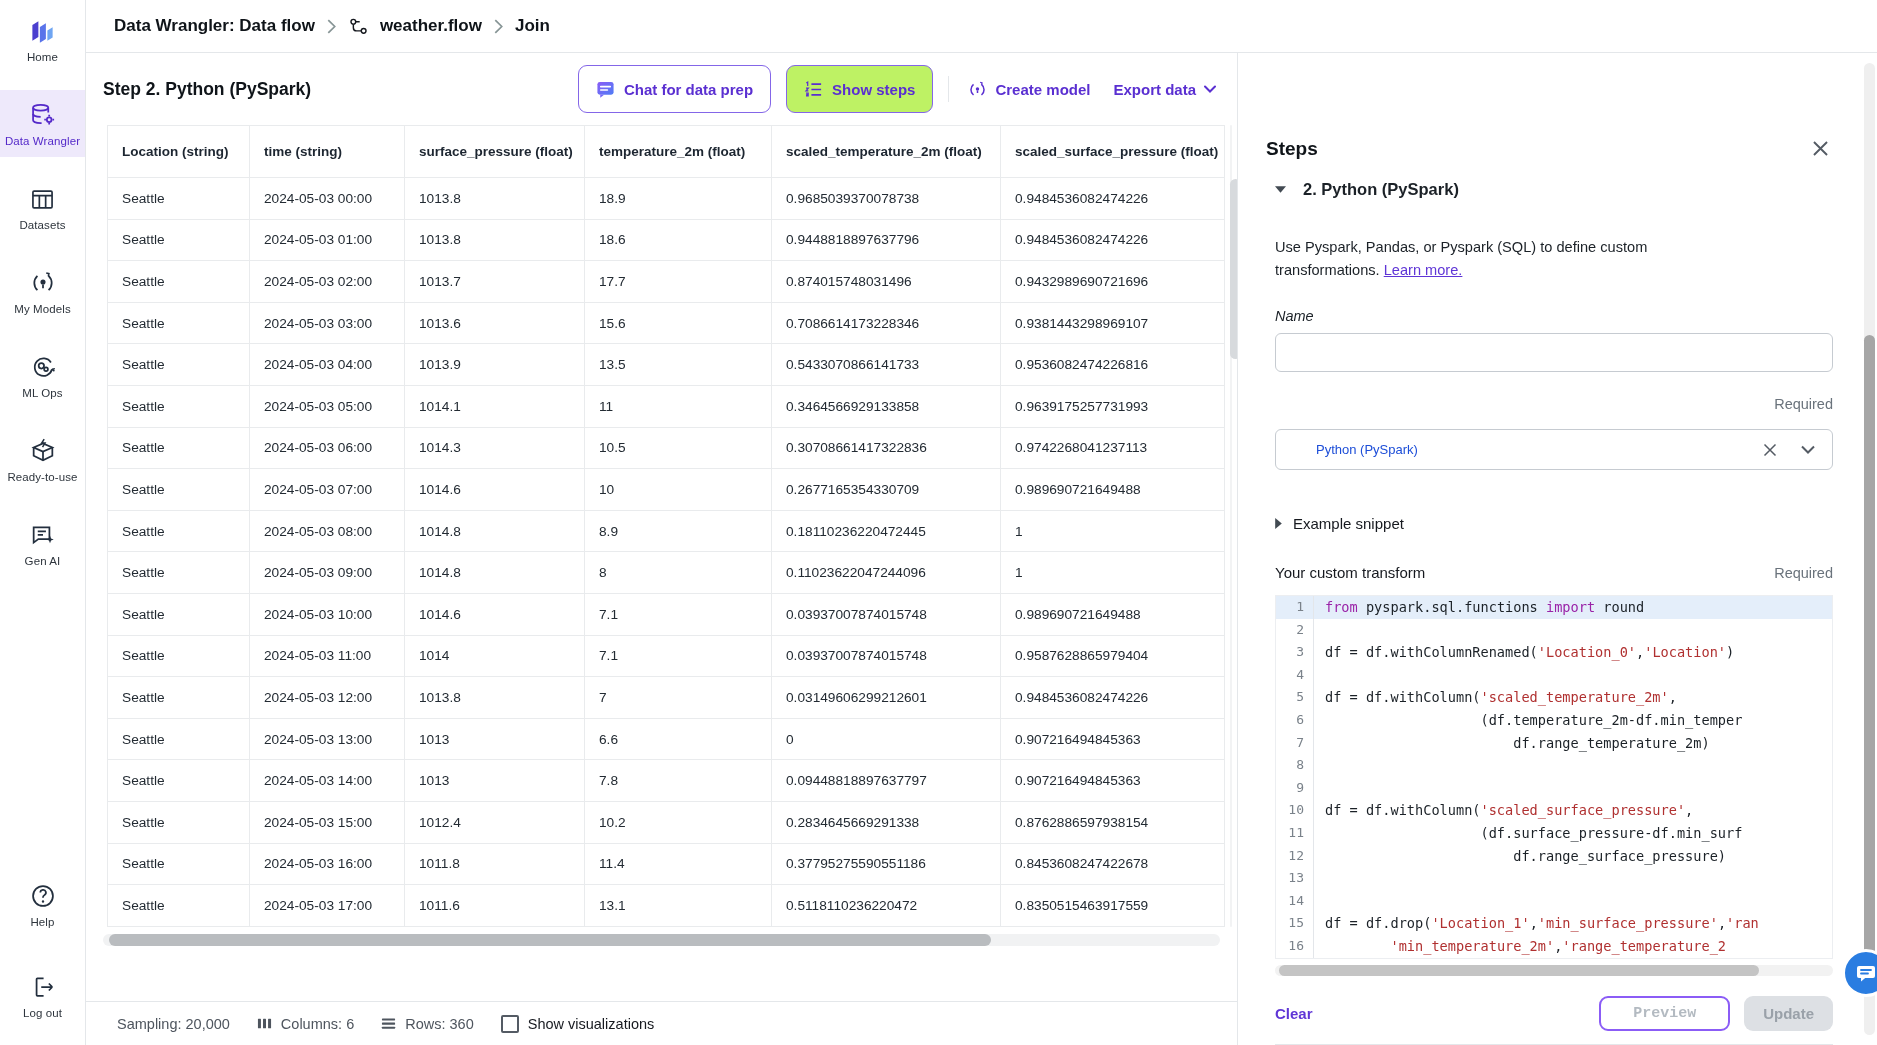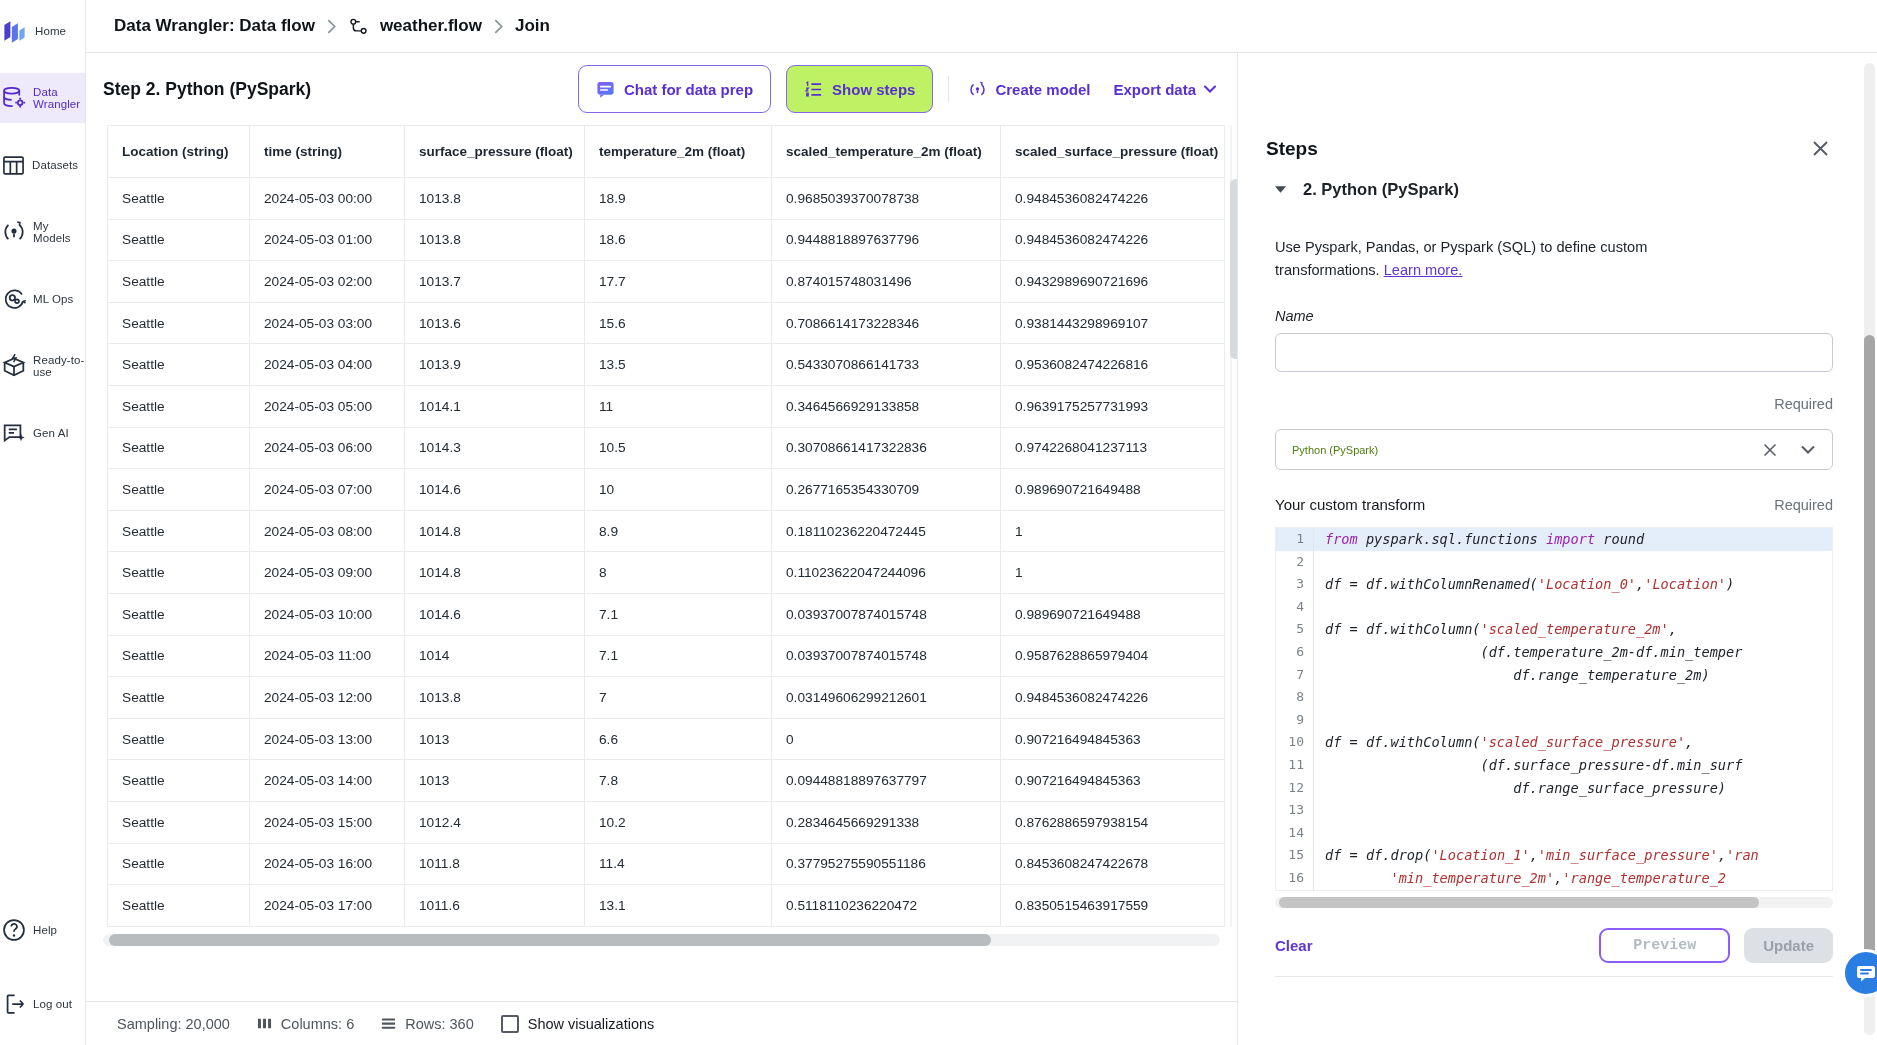--- a/index.html
+++ b/index.html
@@ -9,21 +9,21 @@
     --accent:#5a2fd1; --link:#5f35d6; --code-string:#b03030; --code-kw:#9a23a8;
     --line-hl:#e4eefa; --fab:#2a7de1; --border:#e4e7ea; --rowline:#e9ebed;
   }
   .app{ display:flex; width:1877px; height:1045px; }
 
   
   .sidebar{ width:86px; border-right:1px solid var(--border); display:flex;
     flex-direction:column; align-items:center; background:#fff; flex-shrink:0; }
   .side-top{ width:100%; display:flex; flex-direction:column; gap:17px; padding-top:6px; }
   .side-bottom{ width:100%; margin-top:auto; display:flex; flex-direction:column; gap:24px; padding-bottom:16px;align-items:center; }
-  .side-item{ width:100%; display:flex; flex-direction:row; align-items:center; gap:5px;
+  .side-item{ width:100%; display:flex; flex-direction:column; align-items:center; gap:5px;
     padding:10px 0; color:#232f3e; cursor:pointer; }
   .side-item .lbl{ font-size:11.5px; color:#2e353d; letter-spacing:.1px; }
   .side-item.selected{ background:#eee9fb; color:#5429c9; }
   .side-item.selected .lbl{ color:#5429c9; }
   .s-icon{ display:flex; align-items:center; justify-content:center; height:30px; }
 
   
   .main-col{ flex:1; display:flex; flex-direction:column; min-width:0; }
   .topbar{ height:53px; flex-shrink:0; border-bottom:1px solid var(--border);
     display:flex; align-items:center; padding-left:28px; gap:11px; }
@@ -84,32 +84,32 @@
   .step-toggle{ margin-top:14px; display:flex; align-items:center; gap:17px; cursor:pointer; }
   .step-toggle .stl{ font-size:16.5px; font-weight:700; color:#1b2127; }
   .desc{ margin-top:32px; font-size:14.6px; line-height:23px; color:#1b2127; max-width:432px; }
   .desc a{ color:var(--link); text-decoration:underline; }
   .fld-label{ margin-top:26px; font-size:14.5px; color:#1b2127;font-style:italic; }
   .txt-input{ margin-top:9px; width:100%; height:39px; border:1px solid #c6cbd1; border-radius:6px;
     font-size:15px; padding:0 12px; font-family:inherit; color:#16191f; }
   .required-row{ margin-top:24px; text-align:right; font-size:14.5px; color:#6a737c; }
   .select{ margin-top:17px; height:41px; border:1px solid #c6cbd1; border-radius:6px;
     display:flex; align-items:center; padding:0 16px; gap:22px; cursor:pointer; }
-  .select .val{ font-size:11px; color:#4d7c0f; flex:1; }
+  .select .val{ font-size:13px; color:#1d4ed8; flex:1;margin-left:24px; }
   .example{ margin-top:38px; display:flex; align-items:center; gap:11px; font-size:15px; color:#16191f; cursor:pointer; }
   .custom-row{ margin-top:26px; display:flex; align-items:center; justify-content:space-between; }
   .custom-row .cl{ font-size:15px; color:#16191f; }
   .custom-row .rq{ font-size:14.5px; color:#6a737c; }
 
   .code-editor{ margin-top:14px; border:1px solid #eceef1; font-family:"DejaVu Sans Mono",monospace; }
   .code-row{ display:flex; height:22.6px; line-height:22.6px; font-size:13.6px; }
   .code-row.hl-line{ background:var(--line-hl); }
   .code-row .ln{ width:38px; flex-shrink:0; text-align:right; padding-right:9px;
     color:#7a828a; border-right:1px solid #e3e6ea; font-size:13px; }
-  .code-row .lc{ padding-left:11px; white-space:pre; color:#1b2127;font-style:italic; }
+  .code-row .lc{ padding-left:11px; white-space:pre; color:#1b2127; }
   .tok-str{ color:var(--code-string); }
   .tok-kw{ color:var(--code-kw); }
   .code-hscroll{ margin-top:6px; height:11px; background:#f2f2f2; border-radius:6px; position:relative; }
   .code-hscroll .thumb{ position:absolute; left:4px; top:0; height:11px; width:86%;
     background:#c4c4c4; border-radius:6px; }
 
   .panel-footer{ margin-top:20px; display:flex; align-items:center; justify-content:space-between;
     padding-bottom:13px; border-bottom:1px solid var(--border); }
   .clear-link{ font-size:15px; font-weight:700; color:var(--link); background:none; border:none;
     cursor:pointer; font-family:inherit; }
@@ -547,20 +547,28 @@
                   <path d="M2.5 2.5l11 11M13.5 2.5l-11 11" stroke="#545b64" stroke-width="1.5"></path>
                 </svg>
             </span>
             <span class="s-icon">
               <svg width="16" height="10" viewBox="0 0 16 10">
                   <path d="M2 1.5l6 6 6-6" stroke="#545b64" stroke-width="2" fill="none"></path>
                 </svg>
             </span>
           </div>
 
+          <div class="example">
+            <span class="s-icon">
+              <svg width="7" height="11" viewBox="0 0 6 10">
+                  <path d="M0 0l6 5-6 5z" fill="#424a52"></path>
+                </svg>
+            </span>
+            <span>Example snippet</span>
+          </div>
 
           <div class="custom-row">
             <span class="cl">Your custom transform</span>
             <span class="rq">Required</span>
           </div>
 
           <div class="code-editor">
               <div class="code-row hl-line">
                 <span class="ln">1</span>
                 <span class="lc"><span class="tok-kw">from</span> pyspark.sql.functions <span class="tok-kw">import</span> round</span>

